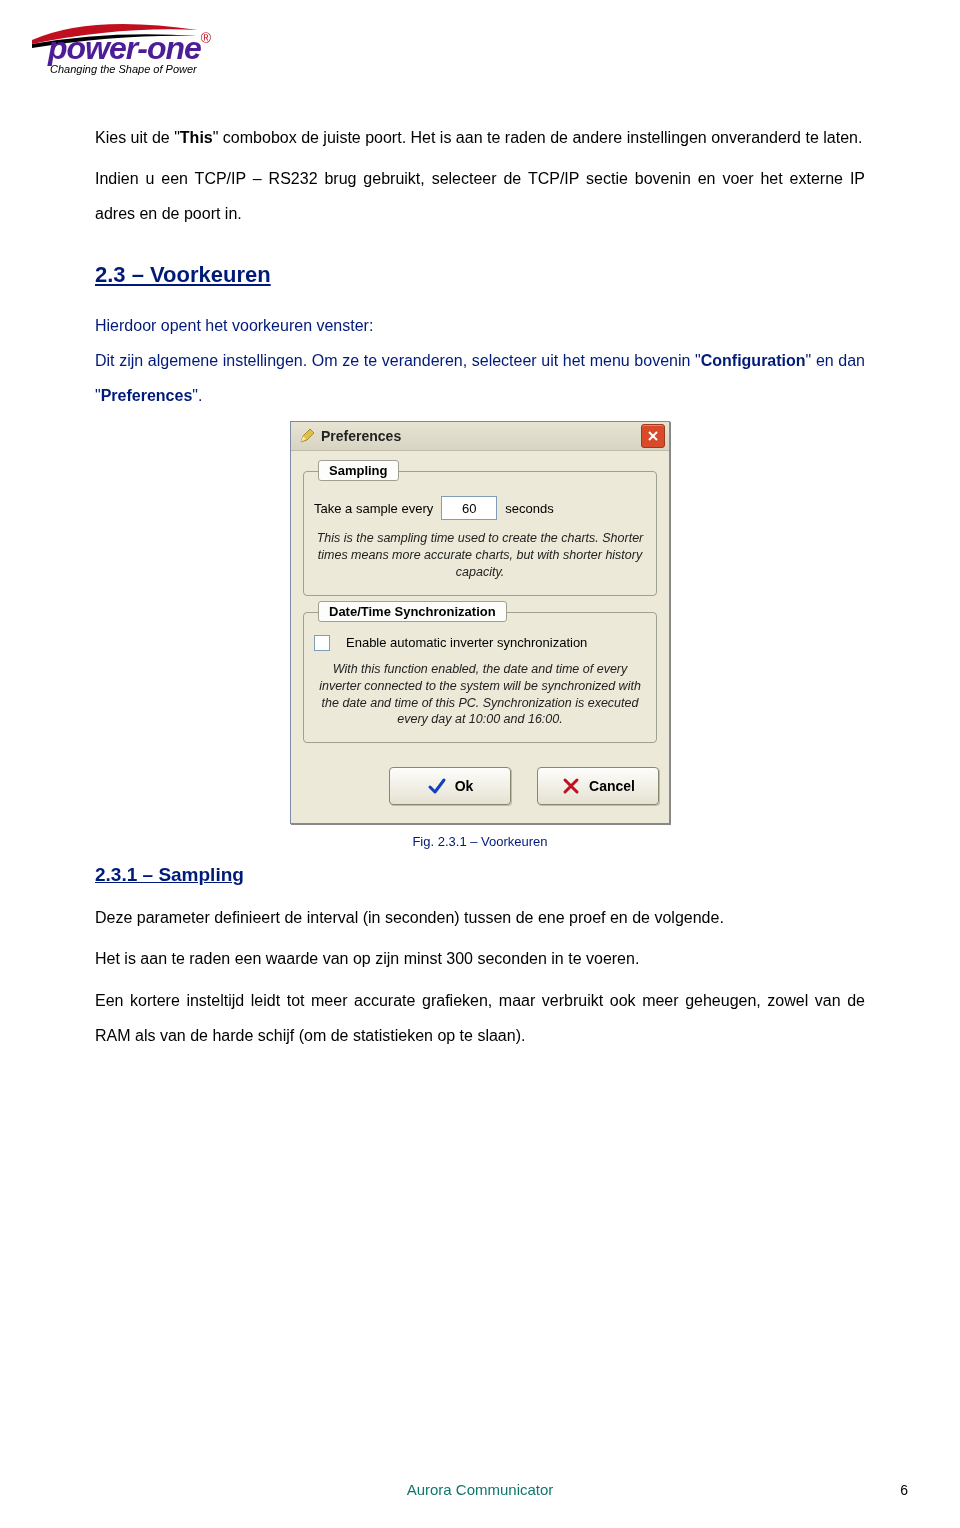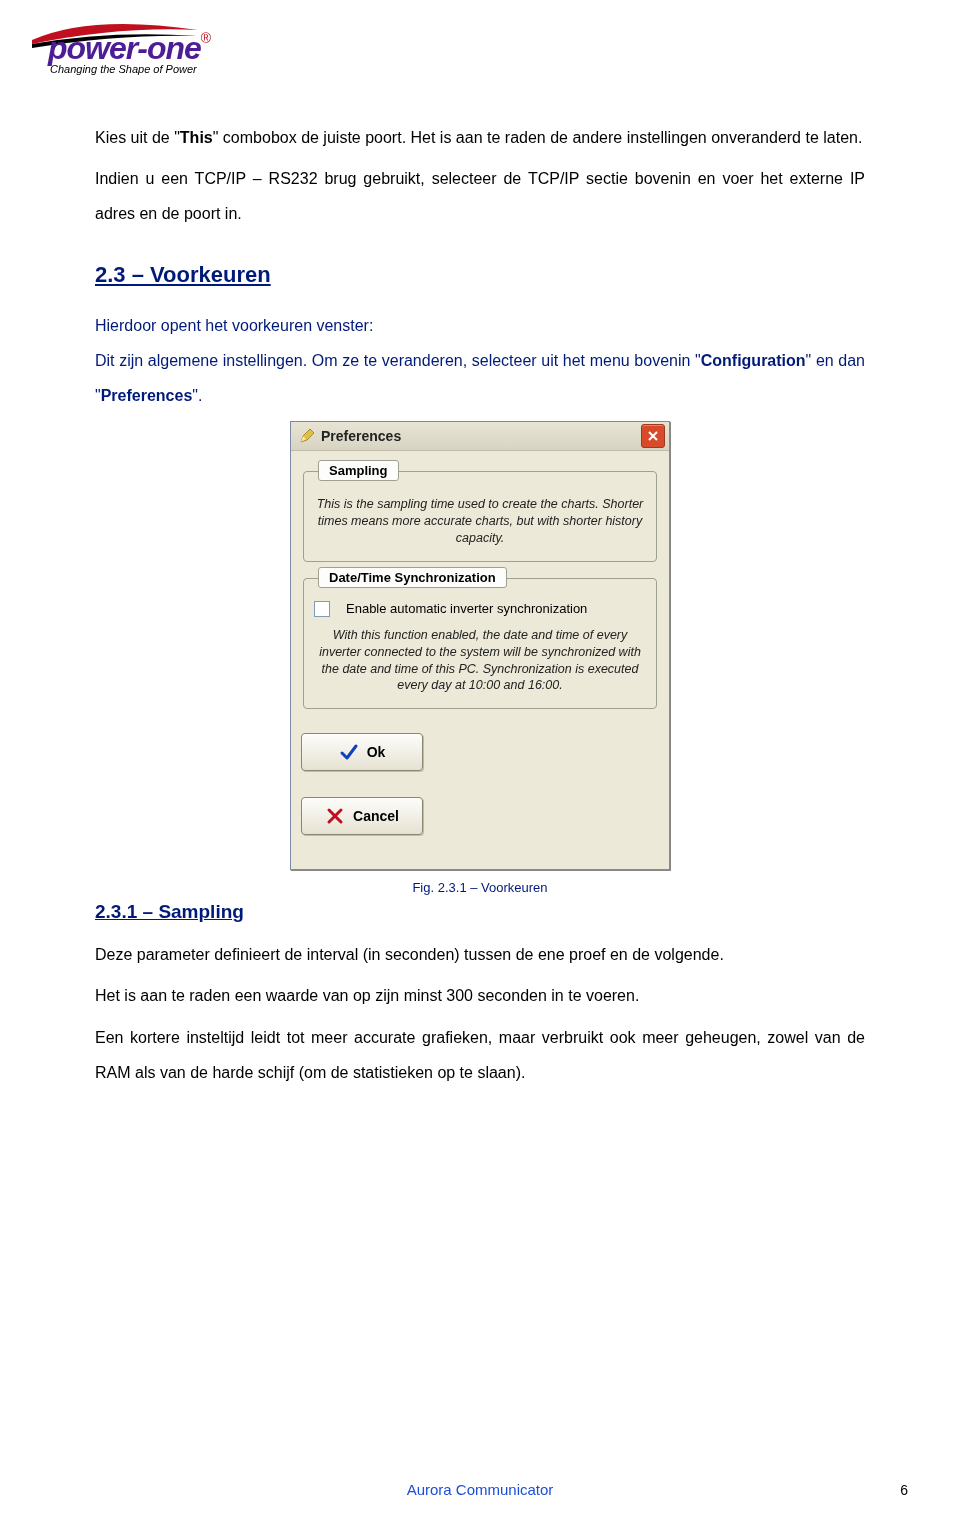--- a/index.html
+++ b/index.html
@@ -51,21 +51,21 @@
     font-weight: bold;
     color: #001a7a;
     text-decoration: underline;
     margin: 30px 0 20px 0;
   }
   h2.sub {
     font-size: 19px;
     font-weight: bold;
     color: #001a7a;
     text-decoration: underline;
-    margin: 6px 0 14px 0;
+    margin: 15px 0 14px 0;
   }
   .blue-para p {
     color: #001a7a;
     font-size: 16px;
     line-height: 2.2;
     margin: 0;
     text-align: justify;
   }
   .fig-wrap {
     text-align: center;
@@ -76,21 +76,21 @@
     color: #001a7a;
     font-size: 13px;
     margin: 10px 0 0 0;
   }
   .footer {
     position: absolute;
     bottom: 30px;
     left: 0;
     width: 100%;
     text-align: center;
-    color: #1d4ed8;
+    color: #0f766e;
     font-size: 15px;
   }
   .pagenum {
     position: absolute;
     right: 52px;
     bottom: 30px;
     font-size: 14px;
     color: #000;
   }
 
@@ -128,21 +128,21 @@
     border: 1px solid #a03820;
     border-radius: 3px;
     color: #fff;
     font-weight: bold;
     font-size: 13px;
     display: flex;
     align-items: center;
     justify-content: center;
     box-shadow: inset 0 1px 0 #f08060;
   }
-  .dlg-body { padding: 10px 10px 22px 10px; }
+  .dlg-body { padding: 10px 10px 6px 10px; }
   .group {
     position: relative;
     border: 1px solid #a0a090;
     border-radius: 4px;
     padding: 18px 10px 14px 10px;
     margin: 10px 2px 16px 2px;
     background: #ece9d8;
   }
   .group .legend {
     position: absolute;
@@ -185,21 +185,20 @@
   .chkrow .chk {
     width: 14px; height: 14px;
     border: 1px solid #7f9db9;
     background: #fff;
   }
   .btnrow {
     display: flex;
     justify-content: flex-end;
     gap: 26px;
     padding: 8px 0 12px 0;
-    flex-direction: column;
   }
   .btn {
     width: 120px;
     height: 36px;
     background: linear-gradient(#fdfdfb,#e6e2d2);
     border: 1px solid #888870;
     border-radius: 4px;
     display: flex;
     align-items: center;
     justify-content: center;
@@ -252,20 +251,25 @@
           <span class="t">Preferences</span>
           <div class="closebtn">
             <svg viewBox="0 0 10 10" width="10" height="10">
               <path d="M1 1 L9 9 M9 1 L1 9" stroke="#fff" stroke-width="2"></path>
             </svg>
           </div>
         </div>
         <div class="dlg-body">
           <div class="group">
             <div class="legend">Sampling</div>
+            <div class="row1">
+              <span>Take a sample every</span>
+              <input value="60" style="">
+              <span>seconds</span>
+            </div>
             <div class="desc">This is the sampling time used to create the charts. Shorter times means more accurate charts, but with shorter history capacity.</div>
           </div>
 
           <div class="group">
             <div class="legend">Date/Time Synchronization</div>
             <div class="chkrow">
               <div class="chk"></div>
               <span>Enable automatic inverter synchronization</span>
             </div>
             <div class="desc">With this function enabled, the date and time of every inverter connected to the system will be synchronized with the date and time of this PC. Synchronization is executed every day at 10:00 and 16:00.</div>

